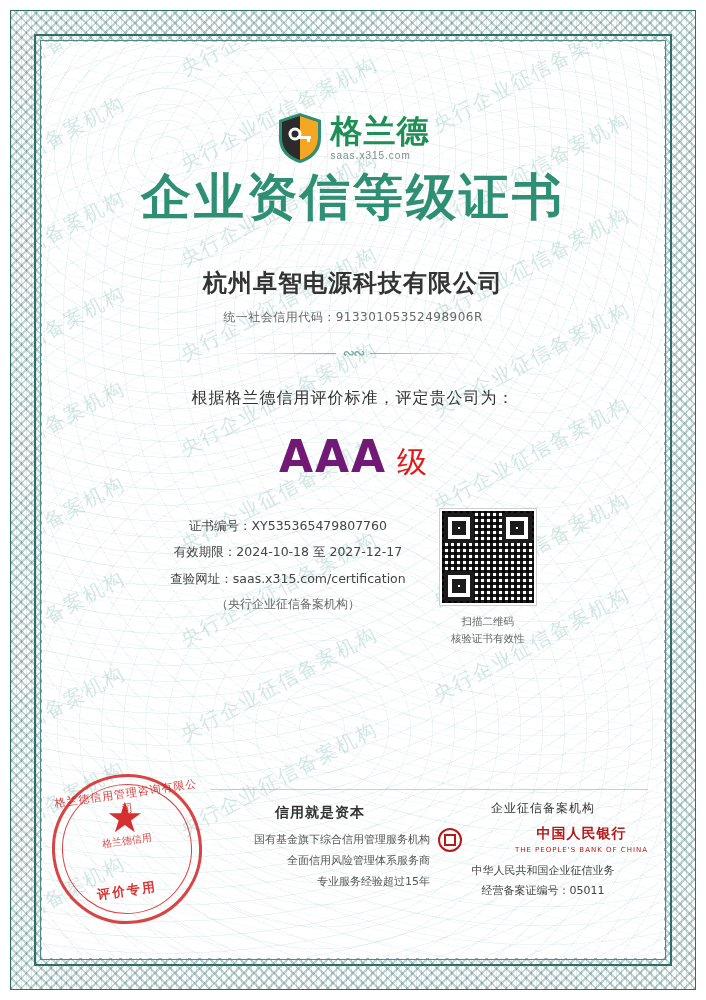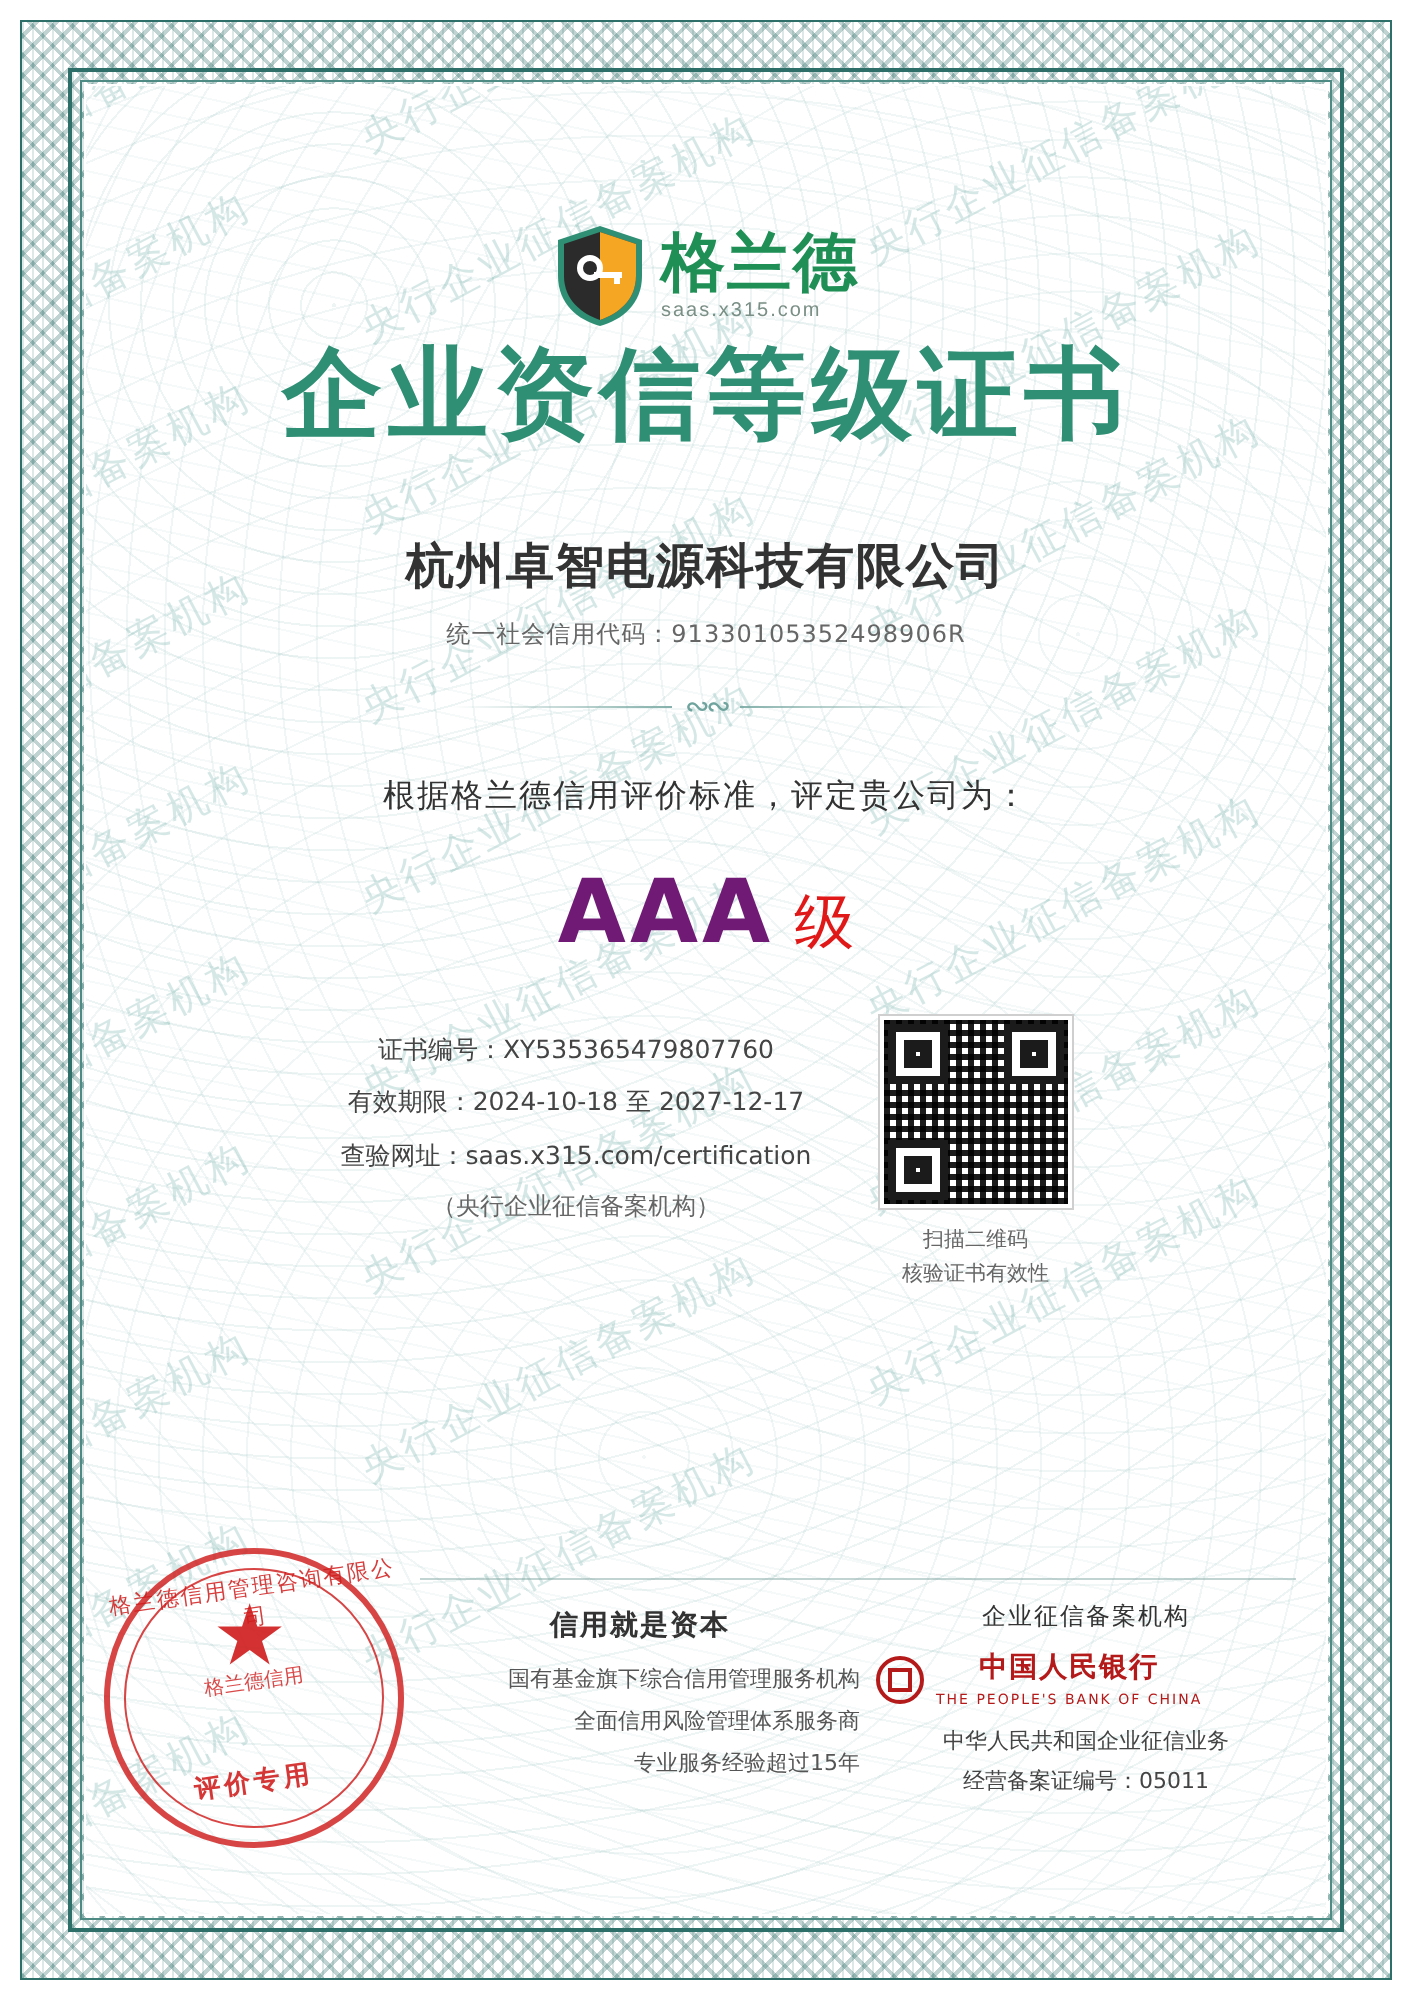--- a/index.html
+++ b/index.html
@@ -363,21 +363,21 @@
   .bank-label {
     font-size: 12px;
     color: #333333;
     letter-spacing: 1px;
     font-family: "DejaVu Sans", sans-serif;
   }
   .bank-logo-row {
     margin-top: 8px;
     display: flex;
     align-items: center;
-    justify-content: flex-start;
+    justify-content: space-between;
     gap: 6px;
   }
   .bank-emblem {
     width: 20px; height: 20px;
     border: 2px solid #b51a1a;
     border-radius: 50%;
     position: relative;
   }
   .bank-emblem::after {
     content: "";

